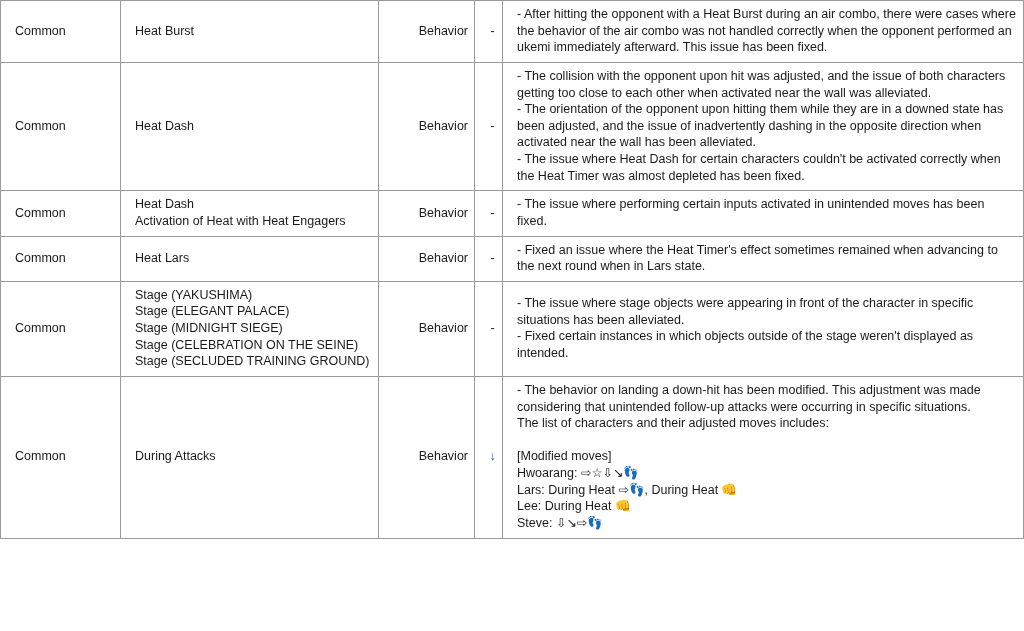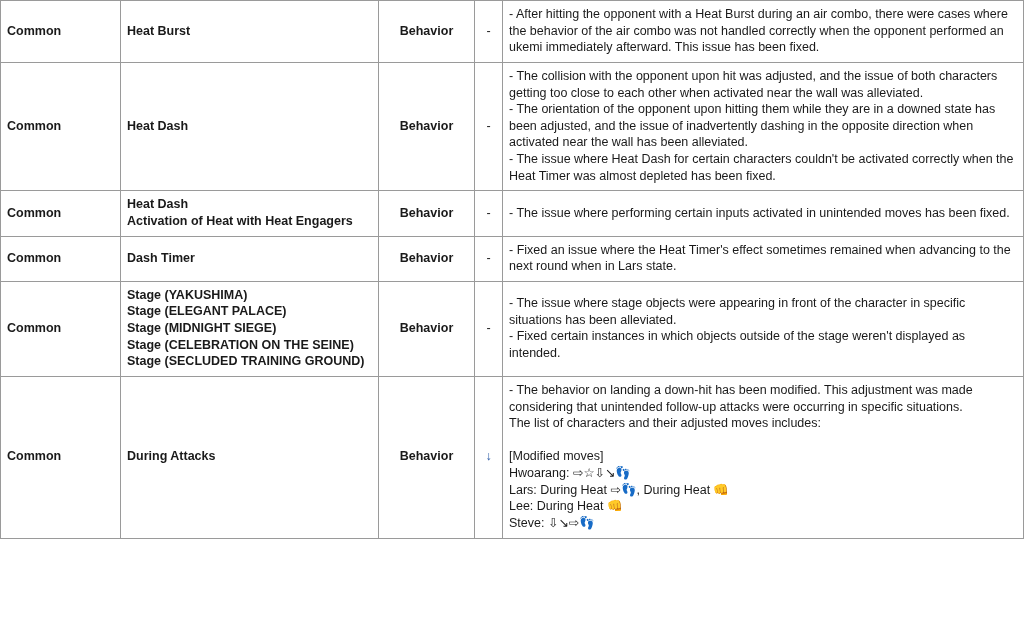--- a/index.html
+++ b/index.html
@@ -15,37 +15,36 @@
     overflow: hidden;
   }
   #patch-table {
     border-collapse: collapse;
     width: 1024px;
     table-layout: fixed;
   }
   #patch-table td {
     border: 1px solid #9a9a9a;
     vertical-align: middle;
-    padding: 5px 6px 6px 6px;
+    padding: 5px 6px 6px 14px;
     font-size: 12.5px;
     line-height: 1.33;
   }
   .col-category { width: 120px; }
   .col-subject  { width: 258px; }
   .col-type     { width: 96px; }
   .col-arrow    { width: 28px; }
   .col-details  { width: auto; }
 
   td.cell-category,
   td.cell-subject,
   td.cell-type {
     white-space: pre-line;
-    font-weight: bold;
   }
-  td.cell-type { text-align: center; padding-left: 14px; }
+  td.cell-type { text-align: right; padding-left: 14px; }
   td.cell-arrow {
     text-align: center;
     color: #2f5ea8;
     font-size: 13px;
   }
   td.cell-arrow.dash { color: #1a1a1a; }
   td.cell-details {
     vertical-align: top;
     white-space: pre-line;
     padding-top: 6px;
@@ -83,21 +82,21 @@
     <tr>
       <td class="cell-category">Common</td>
       <td class="cell-subject">Heat Dash
 Activation of Heat with Heat Engagers</td>
       <td class="cell-type">Behavior</td>
       <td class="cell-arrow dash">-</td>
       <td class="cell-details">- The issue where performing certain inputs activated in unintended moves has been fixed.</td>
     </tr>
     <tr>
       <td class="cell-category">Common</td>
-      <td class="cell-subject">Dash Timer</td>
+      <td class="cell-subject">Heat Lars</td>
       <td class="cell-type">Behavior</td>
       <td class="cell-arrow dash">-</td>
       <td class="cell-details">- Fixed an issue where the Heat Timer's effect sometimes remained when advancing to the next round when in Lars state.</td>
     </tr>
     <tr>
       <td class="cell-category">Common</td>
       <td class="cell-subject">Stage (YAKUSHIMA)
 Stage (ELEGANT PALACE)
 Stage (MIDNIGHT SIEGE)
 Stage (CELEBRATION ON THE SEINE)

